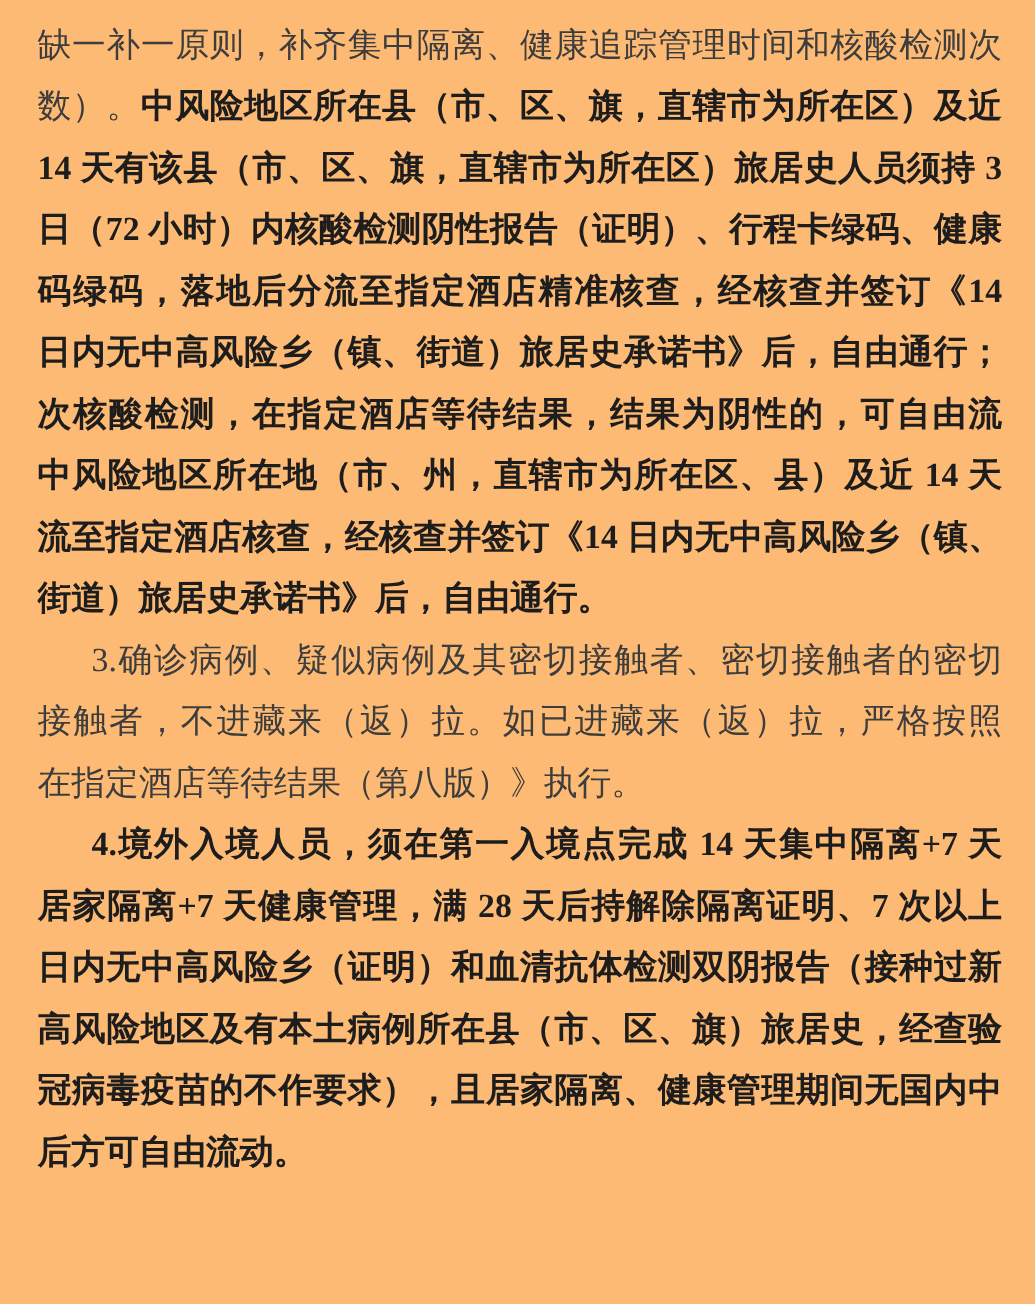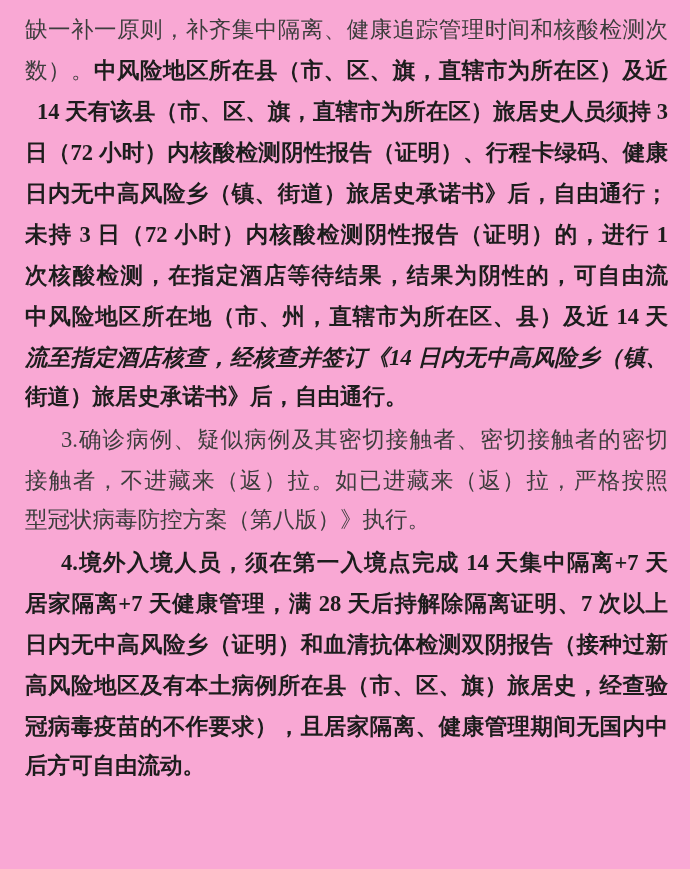--- a/index.html
+++ b/index.html
@@ -27,52 +27,51 @@
     overflow: hidden;
     letter-spacing: 0px;
   }
   .line.just {
     text-align-last: justify;
     -moz-text-align-last: justify;
   }
   .line.endline {
     text-align: left;
     text-align-last: left;
-    font-family: Liberation Mono, monospace;
   }
   .line.indent {
     text-indent: 1.6em;
   }
   .seg-bold {
     font-weight: 700;
     color: #1d1d1d;
   }
   .seg-reg {
     font-weight: 400;
     color: #3d3d3d;
   }
 </style>
 </head>
 <body>
 
-<div class="page" style="background: #f9a8d4;">
+<div class="page" style="background: #fdba74;">
   <div id="doc-lines">
       <div class="line just"><span class="seg-reg" style="color: rgb(61, 61, 61);">缺一补一原则，补齐集中隔离、健康追踪管理时间和核酸检测次</span></div>
       <div class="line just"><span class="seg-reg" style="color: rgb(61, 61, 61);">数）。</span><span class="seg-bold" style="color: rgb(29, 29, 29);">中风险地区所在县（市、区、旗，直辖市为所在区）及近</span></div>
-      <div class="line just"><span class="seg-bold" style="color: rgb(29, 29, 29); margin-left: 12px;">14 天有该县（市、区、旗，直辖市为所在区）旅居史人员须持 3</span></div>
+      <div class="line just"><span class="seg-bold" style="color: rgb(29, 29, 29);">14 天有该县（市、区、旗，直辖市为所在区）旅居史人员须持 3</span></div>
       <div class="line just"><span class="seg-bold" style="color: rgb(29, 29, 29);">日（72 小时）内核酸检测阴性报告（证明）、行程卡绿码、健康</span></div>
+      <div class="line just"><span class="seg-bold" style="color: rgb(29, 29, 29);">码绿码，落地后分流至指定酒店精准核查，经核查并签订《14</span></div>
       <div class="line just"><span class="seg-bold" style="color: rgb(29, 29, 29);">日内无中高风险乡（镇、街道）旅居史承诺书》后，自由通行；</span></div>
-      <div class="line just"><span class="seg-bold" style="color: rgb(29, 29, 29);">未持 3 日（72 小时）内核酸检测阴性报告（证明）的，进行 1</span></div>
       <div class="line just"><span class="seg-bold" style="color: rgb(29, 29, 29);">次核酸检测，在指定酒店等待结果，结果为阴性的，可自由流动。</span></div>
       <div class="line just"><span class="seg-bold" style="color: rgb(29, 29, 29);">中风险地区所在地（市、州，直辖市为所在区、县）及近 14 天</span></div>
-      <div class="line just"><span class="seg-bold" style="color: rgb(29, 29, 29); font-style: italic;">流至指定酒店核查，经核查并签订《14 日内无中高风险乡（镇、</span></div>
+      <div class="line just"><span class="seg-bold" style="color: rgb(29, 29, 29);">流至指定酒店核查，经核查并签订《14 日内无中高风险乡（镇、</span></div>
       <div class="line endline"><span class="seg-bold" style="color: rgb(29, 29, 29);">街道）旅居史承诺书》后，自由通行。</span></div>
       <div class="line just indent"><span class="seg-reg" style="color: rgb(61, 61, 61);">3.确诊病例、疑似病例及其密切接触者、密切接触者的密切</span></div>
       <div class="line just"><span class="seg-reg" style="color: rgb(61, 61, 61);">接触者，不进藏来（返）拉。如已进藏来（返）拉，严格按照《新</span></div>
-      <div class="line endline"><span class="seg-reg" style="color: rgb(61, 61, 61);">型冠状病毒防控方案（第八版）》执行。</span></div>
+      <div class="line endline"><span class="seg-reg" style="color: rgb(61, 61, 61);">在指定酒店等待结果（第八版）》执行。</span></div>
       <div class="line just indent"><span class="seg-bold" style="color: rgb(29, 29, 29);">4.境外入境人员，须在第一入境点完成 14 天集中隔离+7 天</span></div>
       <div class="line just"><span class="seg-bold" style="color: rgb(29, 29, 29);">居家隔离+7 天健康管理，满 28 天后持解除隔离证明、7 次以上</span></div>
       <div class="line just"><span class="seg-bold" style="color: rgb(29, 29, 29);">日内无中高风险乡（证明）和血清抗体检测双阴报告（接种过新</span></div>
       <div class="line just"><span class="seg-bold" style="color: rgb(29, 29, 29);">高风险地区及有本土病例所在县（市、区、旗）旅居史，经查验</span></div>
       <div class="line just"><span class="seg-bold" style="color: rgb(29, 29, 29);">冠病毒疫苗的不作要求），且居家隔离、健康管理期间无国内中</span></div>
       <div class="line endline"><span class="seg-bold" style="color: rgb(29, 29, 29);">后方可自由流动。</span></div>
     </div>
 </div>
 
 </body></html>

